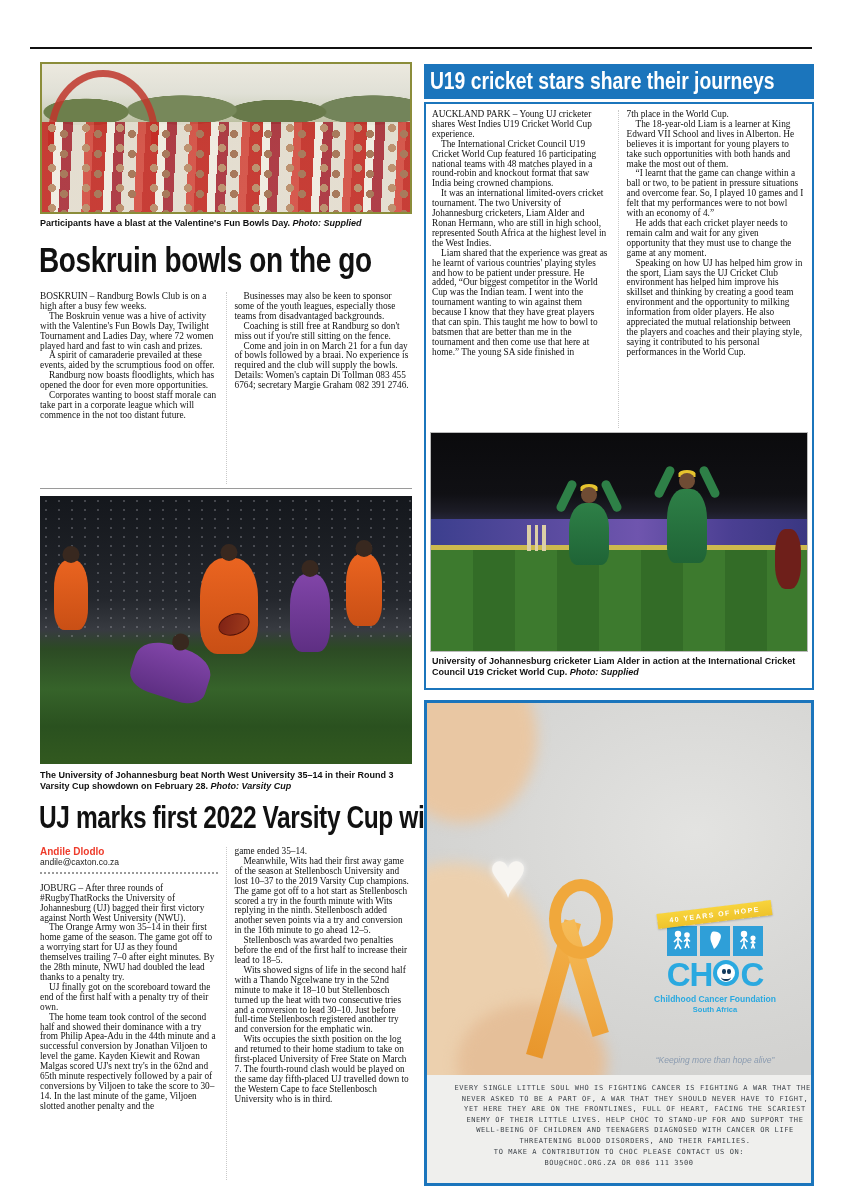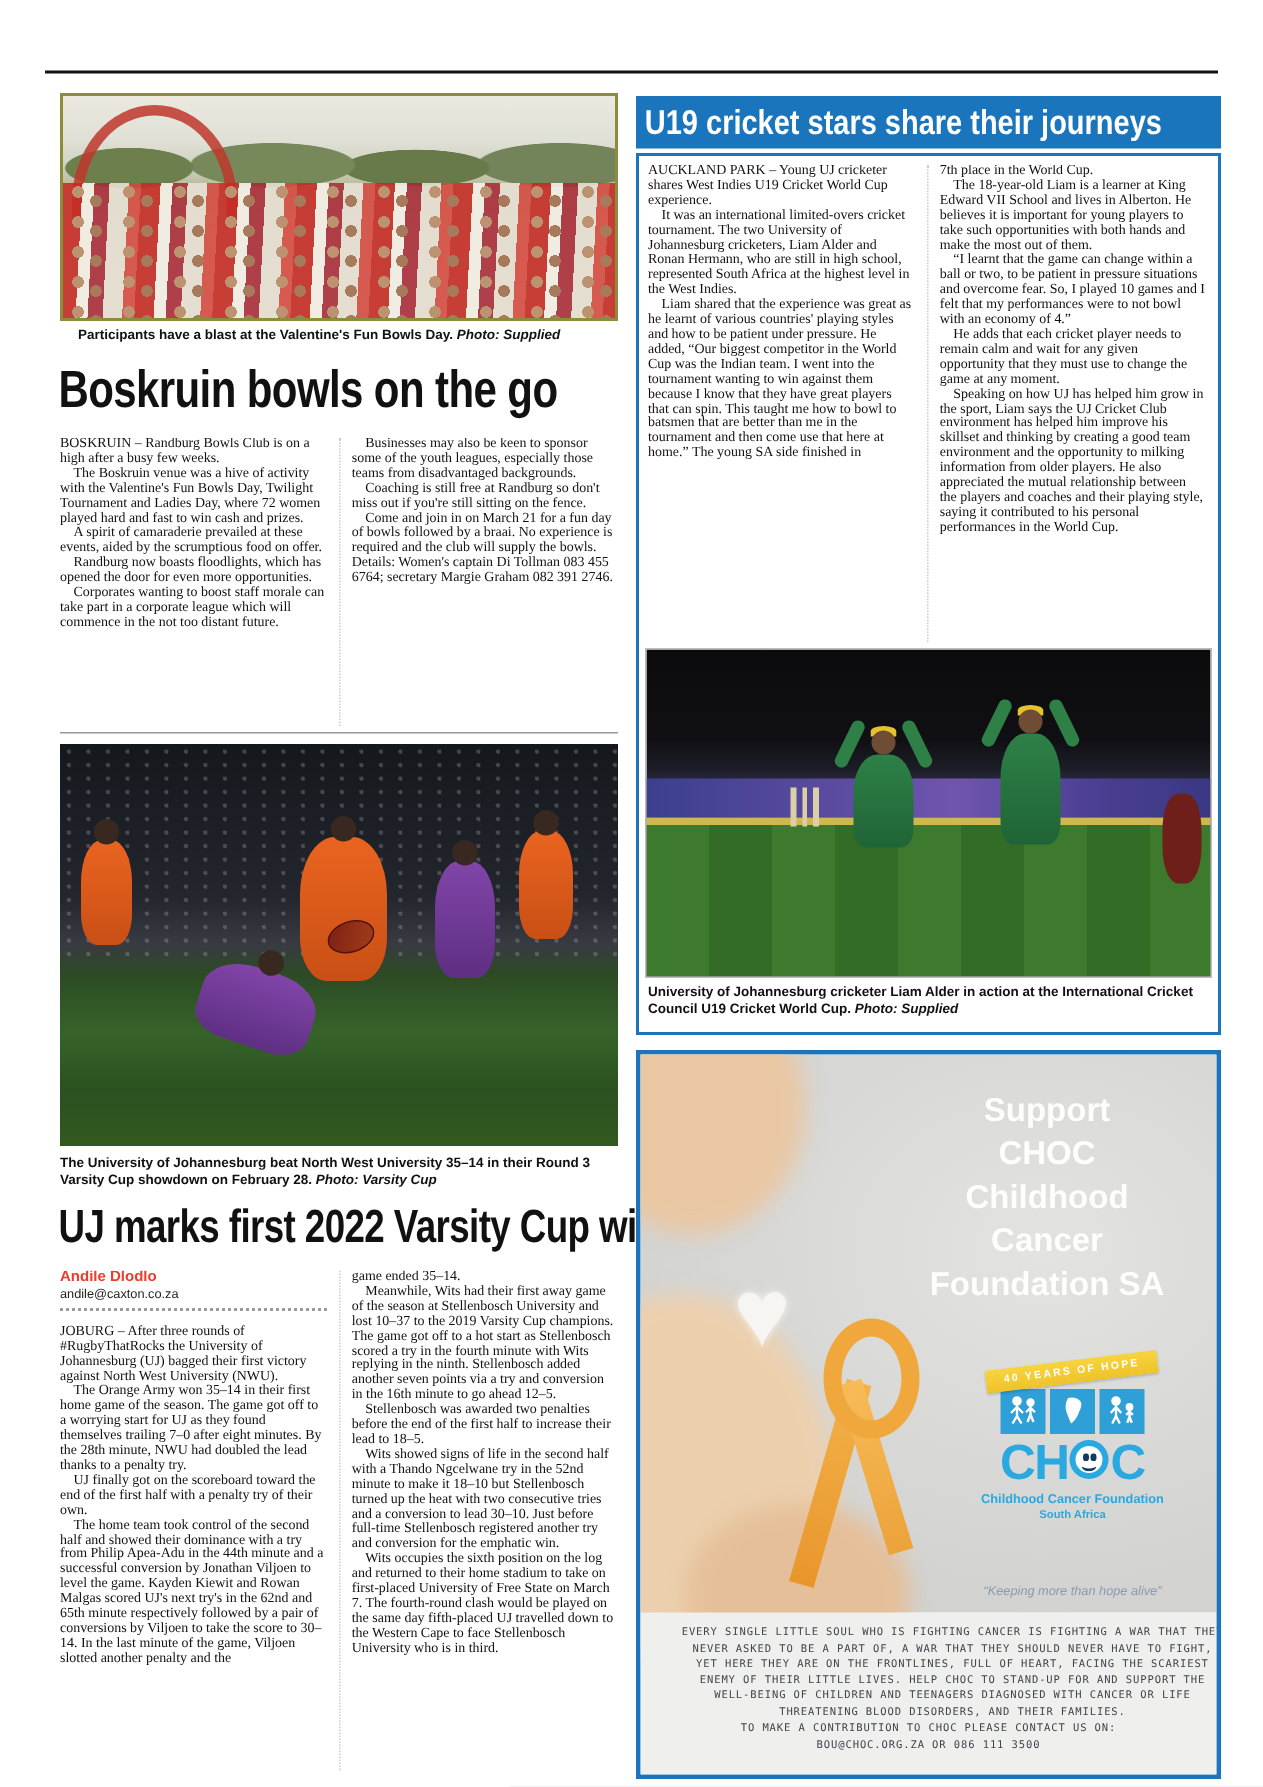--- a/index.html
+++ b/index.html
@@ -36,21 +36,21 @@
                radial-gradient(90px 24px at 90% 50%,#73845a 60%,transparent 62%);}
   .bowls-arch{position:absolute;left:6px;top:6px;width:96px;height:74px;border:7px solid #c0372c;
     border-bottom:none;border-radius:50% 50% 0 0/80% 80% 0 0;opacity:.85;}
   .bowls-crowd{position:absolute;left:0;top:58px;width:100%;height:90px;
     background-image:
       radial-gradient(circle 4px at 10px 6px,#bd9270 96%,transparent),
       radial-gradient(circle 4px at 22px 12px,#a87a5c 96%,transparent),
       repeating-linear-gradient(93deg,rgba(197,42,36,.88) 0 13px,rgba(243,239,229,.92) 13px 21px,rgba(168,38,52,.85) 21px 31px,rgba(230,224,211,.9) 31px 44px,rgba(214,70,60,.85) 44px 52px);
     background-size:34px 20px,34px 20px,auto;}
 
-  .bowls-caption{position:absolute;left:52px;top:218px;width:372px;}
+  .bowls-caption{position:absolute;left:40px;top:218px;width:372px;}
   .bowls-headline{position:absolute;left:39px;top:240px;width:460px;font-size:35px;font-weight:bold;
     letter-spacing:-0.5px;transform:scaleX(.8);transform-origin:left center;white-space:nowrap;}
   .bowls-body{position:absolute;left:40px;top:292px;width:372px;height:192px;}
 
   .section-rule{position:absolute;left:40px;top:488px;width:372px;height:1px;background:#9a9a9a;}
 
   .rugby-fig{position:absolute;left:40px;top:496px;width:372px;height:268px;overflow:hidden;background:
     linear-gradient(180deg,#14171c 0%,#23262c 38%,#383b41 50%,#2c4a24 57%,#36632a 72%,#2a511f 86%,#32591f 100%);}
   .rugby-crowd{position:absolute;left:0;top:0;width:100%;height:145px;
     background-image:radial-gradient(circle 1.5px at 6px 5px,rgba(190,190,200,.28) 96%,transparent);
@@ -213,20 +213,21 @@
     </div>
   </div>
 
   <div class="banner">
     <span>U19 cricket stars share their journeys</span>
   </div>
   <div class="cricket-box">
     <div class="cricket-text serifbody twocol">
       <div class="tcol c1">
         <p class="p nin">AUCKLAND PARK – Young UJ cricketer shares West Indies U19 Cricket World Cup experience.</p>
+        <p class="p">The International Cricket Council U19 Cricket World Cup featured 16 participating national teams with 48 matches played in a round-robin and knockout format that saw India being crowned champions.</p>
         <p class="p">It was an international limited-overs cricket tournament. The two University of Johannesburg cricketers, Liam Alder and Ronan Hermann, who are still in high school, represented South Africa at the highest level in the West Indies.</p>
         <p class="p">Liam shared that the experience was great as he learnt of various countries' playing styles and how to be patient under pressure. He added, “Our biggest competitor in the World Cup was the Indian team. I went into the tournament wanting to win against them because I know that they have great players that can spin. This taught me how to bowl to batsmen that are better than me in the tournament and then come use that here at home.” The young SA side finished in</p>
       </div>
       <div class="tcol c2">
         <p class="p nin">7th place in the World Cup.</p>
         <p class="p">The 18-year-old Liam is a learner at King Edward VII School and lives in Alberton. He believes it is important for young players to take such opportunities with both hands and make the most out of them.</p>
         <p class="p">“I learnt that the game can change within a ball or two, to be patient in pressure situations and overcome fear. So, I played 10 games and I felt that my performances were to not bowl with an economy of 4.”</p>
         <p class="p">He adds that each cricket player needs to remain calm and wait for any given opportunity that they must use to change the game at any moment.</p>
         <p class="p">Speaking on how UJ has helped him grow in the sport, Liam says the UJ Cricket Club environment has helped him improve his skillset and thinking by creating a good team environment and the opportunity to milking information from older players. He also appreciated the mutual relationship between the players and coaches and their playing style, saying it contributed to his personal performances in the World Cup.</p>
       </div>
@@ -264,27 +265,20 @@
   <div class="choc">
     <div class="choc-photo">
       <div class="hand h1"></div>
       <div class="hand h2"></div>
       <div class="hand h3"></div>
       <div class="heart-shape">♥</div>
       <div class="aw-ribbon">
         <div class="aw-t1"></div>
         <div class="aw-t2"></div>
         <div class="aw-loop"></div>
-      </div>
-      <div class="support-text">
-        <div>Support</div>
-        <div>CHOC</div>
-        <div>Childhood</div>
-        <div>Cancer</div>
-        <div>Foundation SA</div>
       </div>
       <div class="choc-logo">
         <div class="logo-ribbon">40 YEARS OF HOPE</div>
         <div class="logo-squares">
           <div class="sq">
             <svg width="22" height="22" viewBox="0 0 22 22">
                 <g stroke="#fff" stroke-width="1.6" fill="none">
                   <circle cx="7" cy="4" r="2.4" fill="#fff"></circle>
                   <path d="M7 7 L7 14 M7 8 L3 12 M7 8 L11 12 M7 14 L4 19 M7 14 L10 19"></path>
                   <circle cx="16" cy="5" r="2" fill="#fff"></circle>

